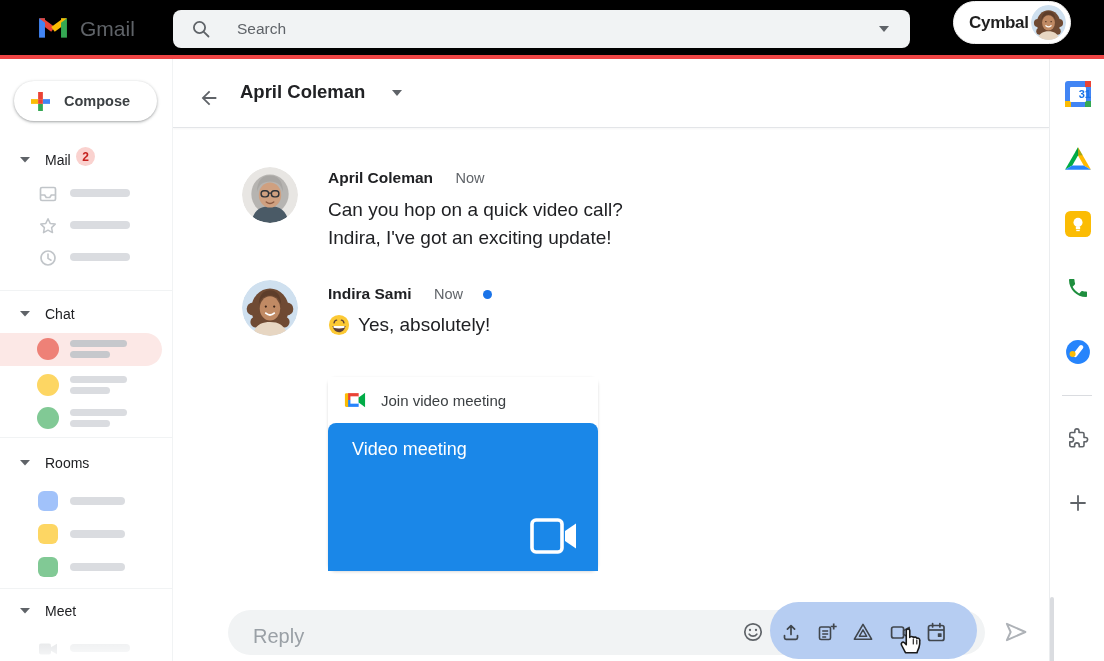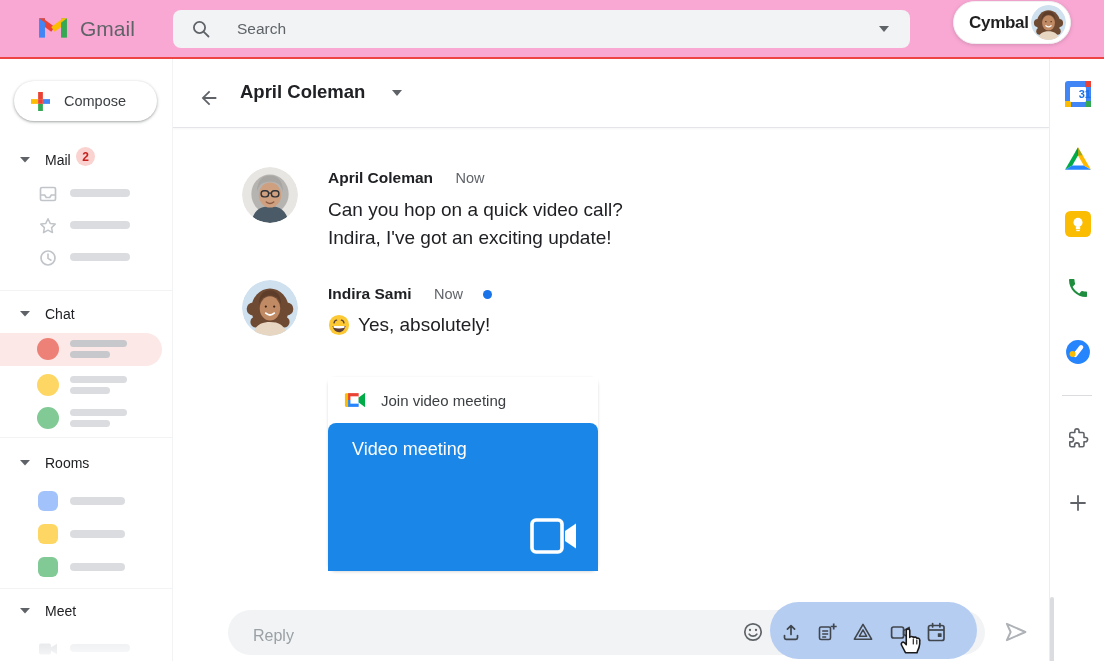--- a/index.html
+++ b/index.html
@@ -2,33 +2,33 @@
 <html><head>
 <meta charset="utf-8">
 <style>
   * { margin:0; padding:0; box-sizing:border-box; }
   html,body { width:1104px; height:661px; overflow:hidden; }
   body { font-family:"Liberation Sans", sans-serif; background:#fff; color:#202124; }
   .abs { position:absolute; }
   #app { position:relative; width:1104px; height:661px; background:#fff; }
 
   
-  #topbar { left:0; top:0; width:1104px; height:59px; background:#f9a8d4; border-bottom:2px solid #ef4444; z-index:5; }
+  #topbar { left:0; top:0; width:1104px; height:59px; background:#000000; border-bottom:4px solid #ef4444; z-index:5; }
   .gmail-word { left:80px; top:17px; font-size:21px; color:#5f6368; }
   #searchbar { left:173px; top:10px; width:737px; height:38px; background:#f1f3f4; border-radius:8px; }
   #search-input { position:absolute; left:64px; top:0; width:560px; height:38px; border:0; background:transparent; outline:none; font-size:15.5px; color:#202124; font-family:inherit; }
   #search-input::placeholder { color:#5f6368; opacity:1; }
   #account-pill { left:953px; top:1px; width:118px; height:43px; background:#fff; border:1px solid #f1f1f1; border-radius:22px; box-shadow:0 1px 4px rgba(0,0,0,.16); display:flex; align-items:center; }
   .cymbal { margin-left:15px; font-size:17px; font-weight:800; letter-spacing:-.3px; color:#1f1f1f; }
   #account-pill .avatar-sm { position:absolute; right:4px; top:3px; width:35px; height:35px; border-radius:50%; overflow:hidden; }
 
   
   #sidebar { left:0; top:59px; width:173px; height:602px; background:#fff; border-right:1px solid #f1f3f4; z-index:4; }
   #compose { left:14px; top:22px; width:143px; height:40px; background:#fff; border-radius:20px; box-shadow:0 1px 2px rgba(60,64,67,.3), 0 1px 3px 1px rgba(60,64,67,.15); display:flex; align-items:center; cursor:pointer; }
-  #compose span.lbl { margin-left:14px; font-size:14.5px; font-weight:400; color:#3c4043; }
+  #compose span.lbl { margin-left:14px; font-size:14.5px; font-weight:700; color:#3c4043; }
   #compose svg { margin-left:17px; }
   .sec-head { position:absolute; left:0; height:22px; display:flex; align-items:center;padding-left:9px; }
   .sec-head .chev { margin-left:11px; width:10px; }
   .sec-head .sec-lbl { margin-left:15px; font-size:14px; font-weight:500; color:#202124; }
   .badge { position:absolute; left:76px; top:-2px; width:19px; height:19px; border-radius:50%; background:#fad2cf; color:#c5221f; font-size:12px; font-weight:700; display:flex; align-items:center; justify-content:center; }
   .srow { position:absolute; left:0; width:173px; height:26px; }
   .srow .ic { position:absolute; left:38px; top:2px; }
   .bar { position:absolute; background:#dadce0; border-radius:4px; height:8px; }
   .dot { position:absolute; left:37px; width:22px; height:22px; border-radius:50%; }
   .sq { position:absolute; left:38px; width:20px; height:20px; border-radius:6px; }
@@ -50,21 +50,21 @@
   #video-card { position:absolute; left:155px; top:318px; width:270px; border-radius:8px; box-shadow:0 1px 3px rgba(0,0,0,.15); cursor:pointer; }
   #video-card-top { width:270px; height:148px; background:#1a87e8; border-radius:8px 8px 0 0; position:relative; }
   #video-card-title { position:absolute; left:24px; top:16px; color:#fff; font-size:18px; font-weight:500; }
   #video-card-cam { position:absolute; right:20px; bottom:17px; }
   #video-card-footer { width:270px; height:46px; background:#fff; border-radius:0 0 8px 8px; position:relative; display:flex; align-items:center; }
   #video-card-footer .meet-ic { margin-left:16px; }
   #video-card-footer .join-lbl { margin-left:15px; font-size:15px; color:#3c4043; }
 
   
   #reply-pill { position:absolute; left:55px; top:551px; width:757px; height:45px; background:#f1f3f4; border-radius:23px; z-index:1; }
-  #reply-input { position:absolute; left:25px; top:0; width:300px; height:52px; border:0; background:transparent; outline:none; font-size:16px; font-family:inherit; color:#202124; }
+  #reply-input { position:absolute; left:25px; top:0; width:300px; height:52px; border:0; background:transparent; outline:none; font-size:20px; font-family:inherit; color:#202124; }
   #reply-input::placeholder { color:#9aa0a6; opacity:1; }
   #tool-highlight { position:absolute; left:597px; top:543px; width:207px; height:57px; background:#b6cdf2; border-radius:29px; z-index:2; }
   .tool-ic { position:absolute; top:561px; width:24px; height:24px; z-index:3; cursor:pointer; display:flex; align-items:center; justify-content:center; }
   #cursor { position:absolute; left:722px; top:562px; z-index:6; }
   #send-btn { position:absolute; left:829px; top:559px; width:28px; height:28px; z-index:3; cursor:pointer; }
 
   
   #appbar { left:1049px; top:59px; width:55px; height:602px; background:#fff; border-left:1px solid #ebedef; z-index:4; }
   .app-ic { position:absolute; left:14px; width:27px; height:27px; cursor:pointer; display:flex; align-items:center; justify-content:center; }
   #appbar .divider2 { position:absolute; left:12px; width:30px; height:1px; background:#dadce0; }

